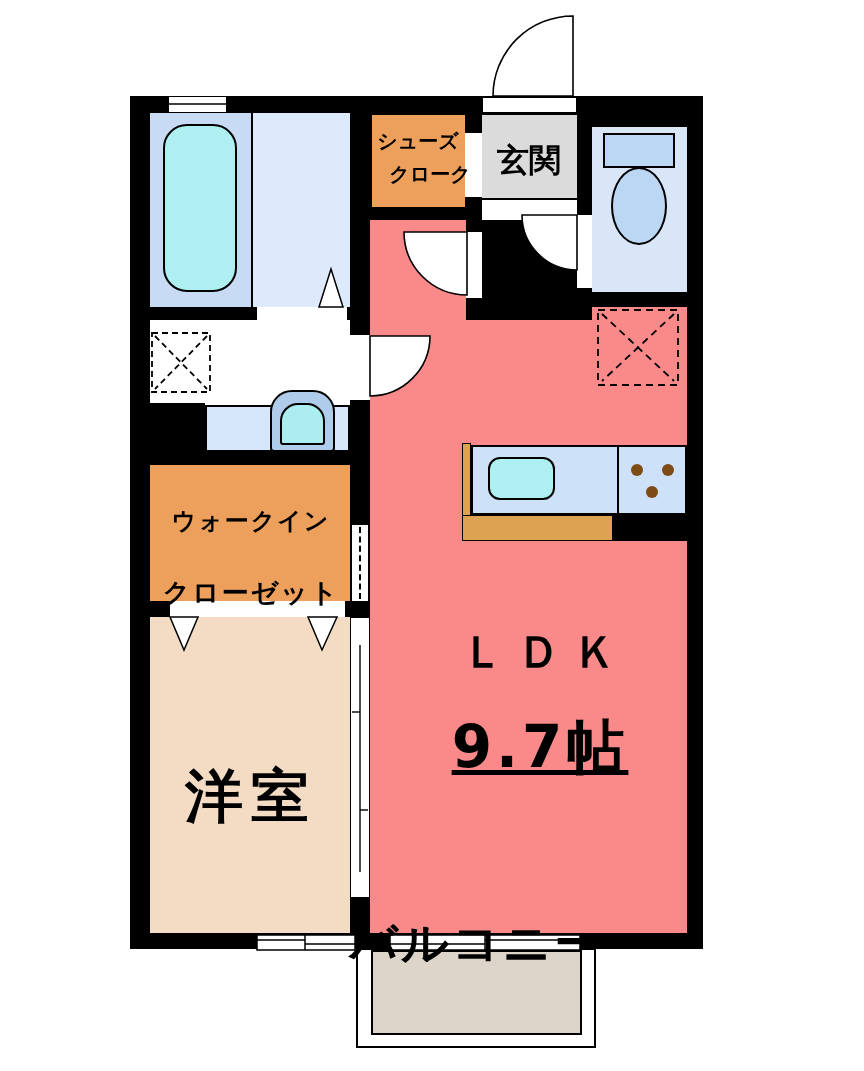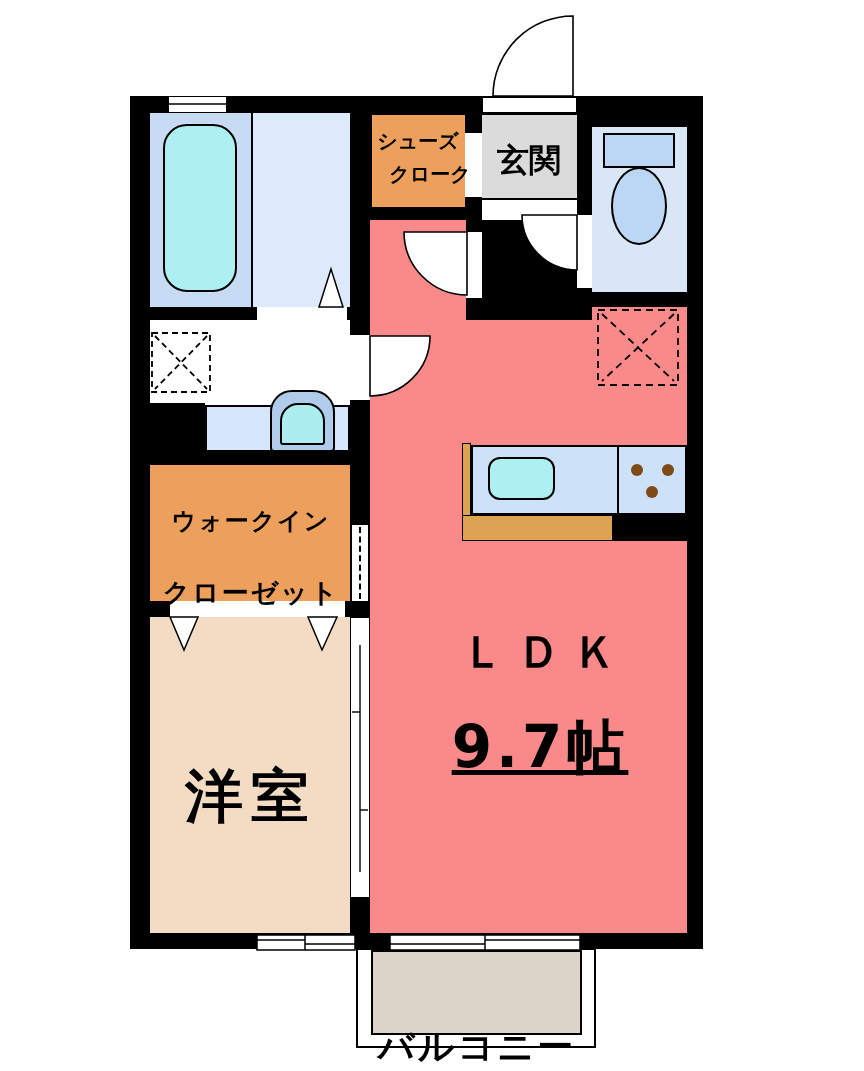--- a/index.html
+++ b/index.html
@@ -106,15 +106,15 @@
   </svg>
 
   <div class="label" style="left:418px;top:141px;font-size:20px;">シューズ</div>
   <div class="label" style="left:418px;top:174px;font-size:20px;margin-left:12px;">クローク</div>
   <div class="label" style="left:529px;top:160px;font-size:32px;">玄関</div>
   <div class="label" style="left:251px;top:521px;font-size:24px;letter-spacing:2px;">ウォークイン</div>
   <div class="label" style="left:251px;top:559px;font-size:27px;letter-spacing:2px;margin-top:33px;">クローゼット</div>
   <div class="label" style="left:251px;top:756px;font-size:58px;letter-spacing:8px;margin-top:40px;">洋室</div>
   <div class="label" style="left:545px;top:652px;font-size:44px;letter-spacing:12px;">ＬＤＫ</div>
   <div class="label" style="left:540px;top:747px;font-size:58px;letter-spacing:4px;text-decoration:underline;">9.7帖</div>
-  <div class="label" style="left:477px;top:1047px;font-size:36px;letter-spacing:3px;">バルコニー</div>
+  <div class="label" style="left:477px;top:942px;font-size:47px;letter-spacing:3px;">バルコニー</div>
 
 </div>
 
 </body></html>

